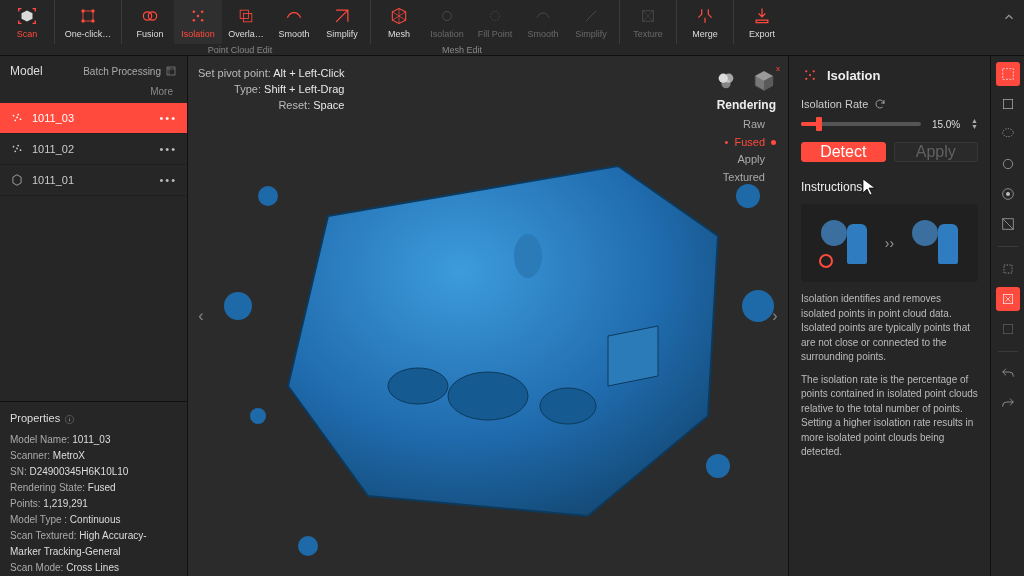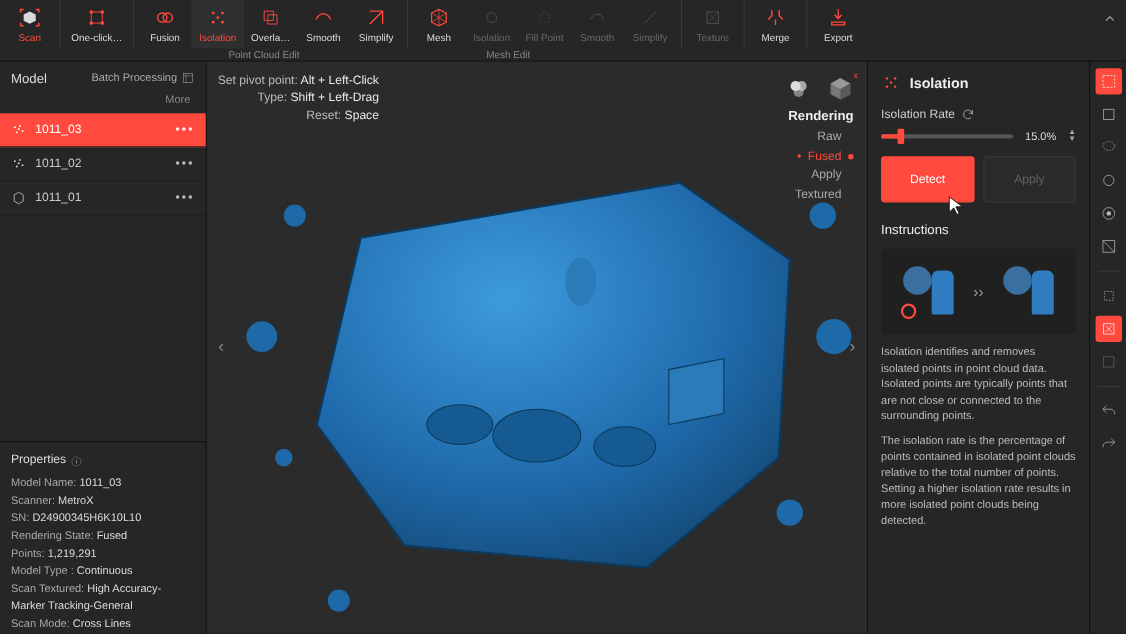--- a/index.html
+++ b/index.html
@@ -86,22 +86,22 @@
     flex:1; height:4px; background:#555; position:relative; border-radius:2px; cursor:pointer;
   }
   .slider-fill { position:absolute; left:0; top:0; bottom:0; width:15%; background:#ff4a3d; border-radius:2px 0 0 2px;}
   .slider-thumb {
     position:absolute; left:15%; top:50%; width:6px; height:14px; background:#ff4a3d; transform:translate(-50%,-50%); border-radius:1px;
   }
   .slider-val { font-size:10px; color:#ddd; min-width:34px; text-align:center; }
   .spin { display:flex; flex-direction:column; gap:0px; color:#aaa; font-size:7px; line-height:6px; cursor:pointer;}
   .btn-row { display:flex; gap:8px; margin-top:12px; }
   .btn {
-    flex:1; height:42px; border-radius:3px; display:flex; align-items:center; justify-content:center;
-    font-size:11px; cursor:pointer; border:1px solid #444; color:#888; background:#2e2e2e;
+    flex:1; height:20px; border-radius:3px; display:flex; align-items:flex-start; justify-content:center;
+    font-size:16px; cursor:pointer; border:1px solid #444; color:#888; background:#2e2e2e;
   }
   .btn.primary { background:#ff4a3d; color:#fff; border-color:#ff4a3d; }
   .btn.disabled { opacity:.6; cursor:default; }
   .cursor-fake { position:absolute; left: 862px; top: 178px; font-size:13px; color:#fff; pointer-events:none; }
   .instr-h { font-size:12px; color:#eee; margin-top:18px; font-weight:400;}
   .instr-img {
     margin-top:10px; height:78px; background:#202020; border-radius:4px; display:flex; align-items:center; justify-content:center;
     gap:12px;
   }
   .mini { width:58px; height:58px; position:relative; }

